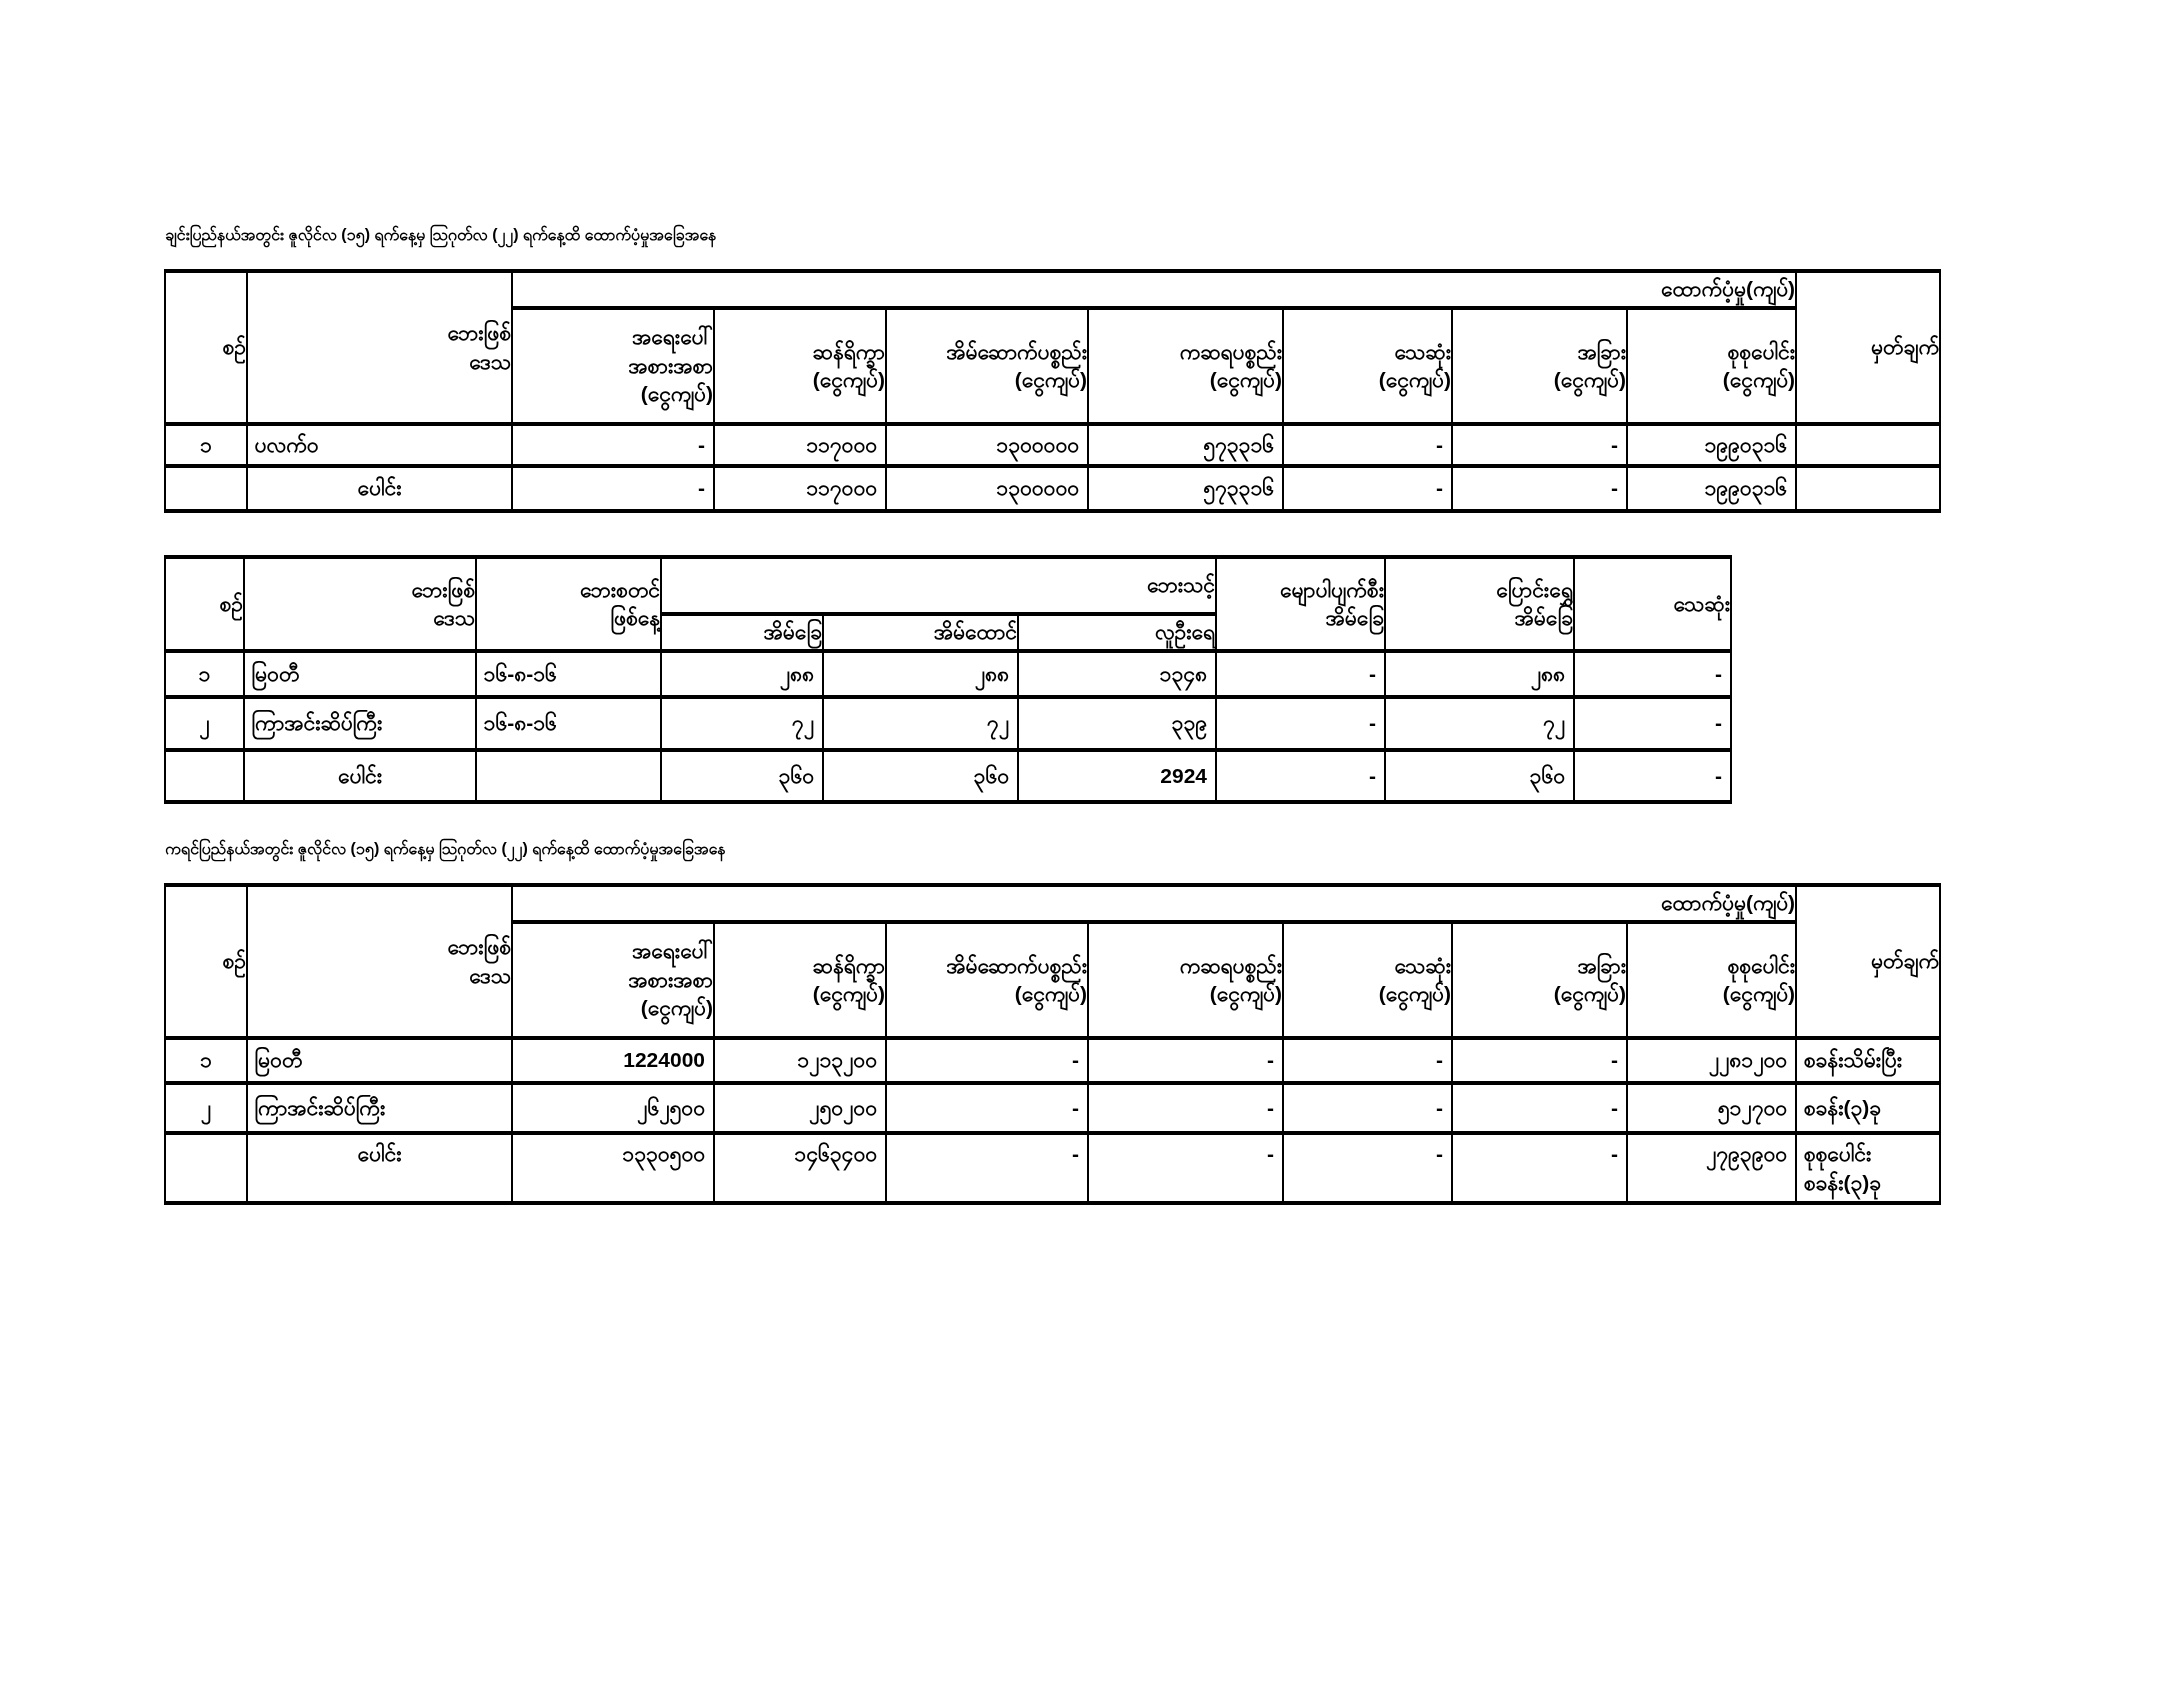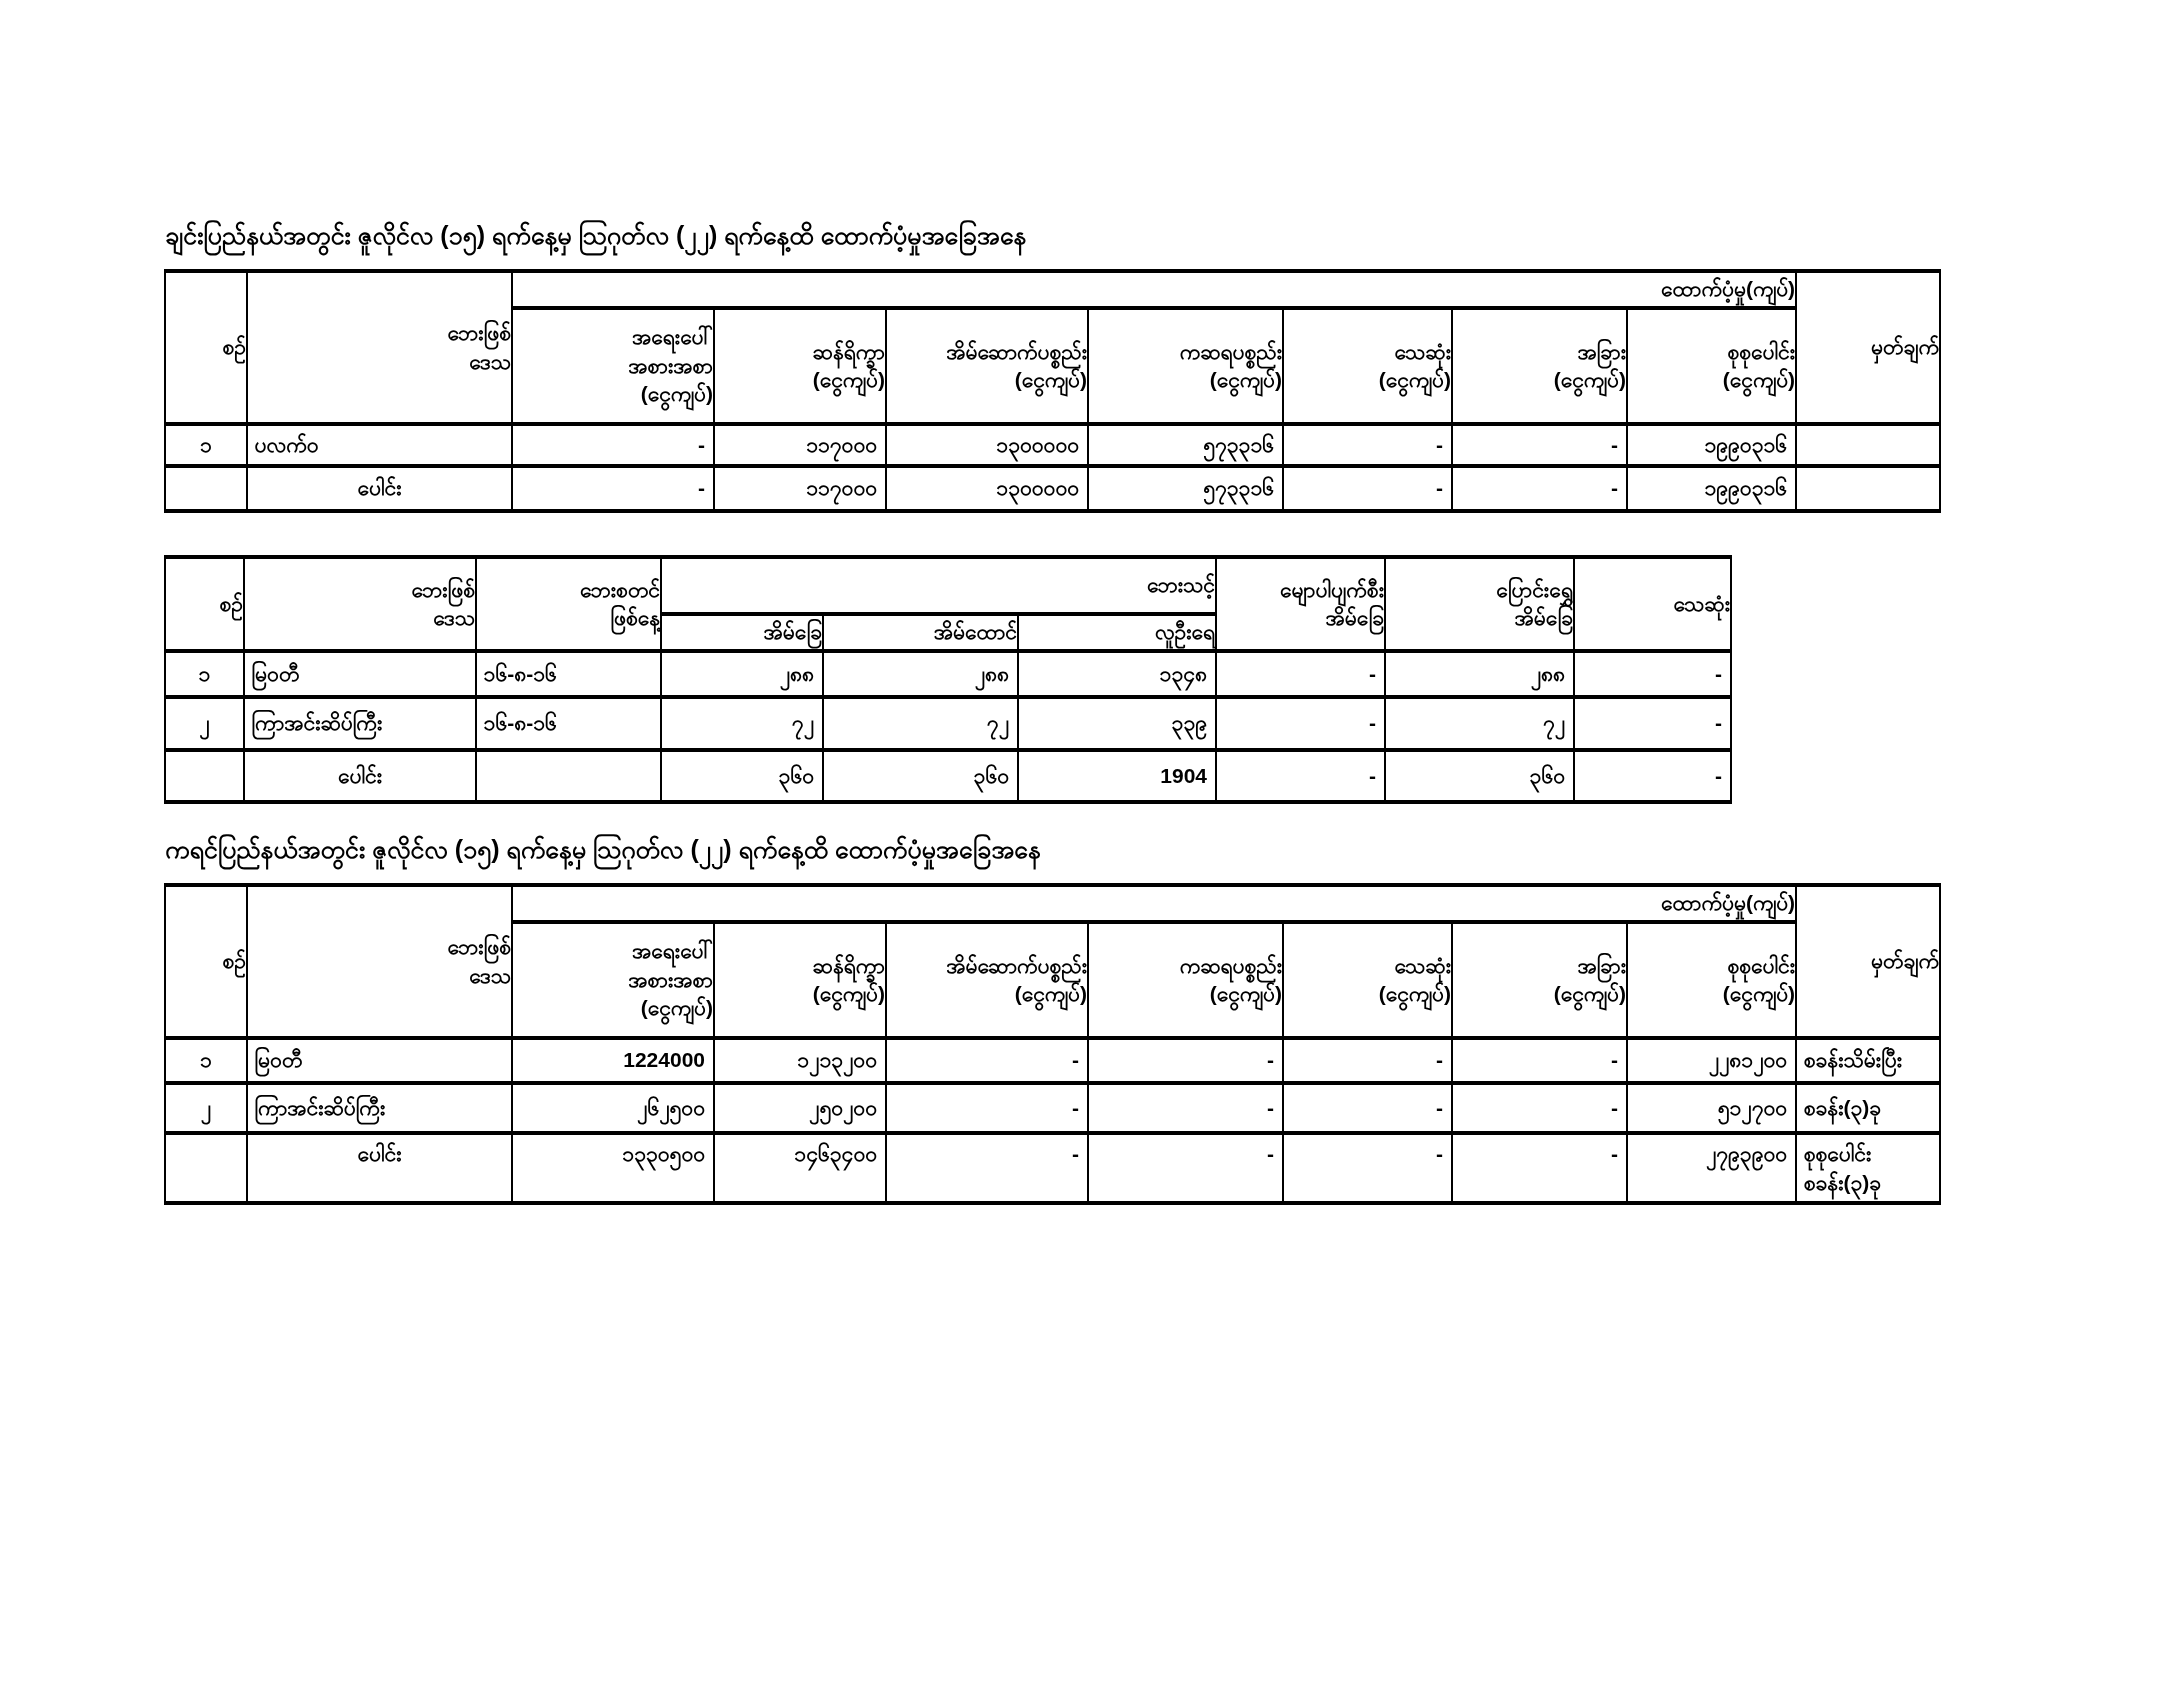--- a/index.html
+++ b/index.html
@@ -2,21 +2,21 @@
 <html style="font-size:10.6px"><head>
 <meta charset="utf-8">
 <style>
   html,body{margin:0;padding:0;}
   body{width:2183px;height:1687px;background:#ffffff;}
   .page{
     position:relative;width:2183px;height:1687px;background:#ffffff;color:#000000;
     font-family:"Liberation Sans", sans-serif;font-weight:700;
   }
   .doc{position:absolute;left:164px;top:218px;}
-  .title{font-size:25px;line-height:34px;margin:0 0 17px 1.3px;white-space:pre-line;}
+  .title{font-size:16px;line-height:34px;margin:0 0 17px 1.3px;white-space:pre-line;}
   .gap-after-t1{margin-bottom:42px;}
   .gap-after-t2{margin-bottom:28px;}
   table.tbl{border-collapse:collapse;table-layout:fixed;background:#ffffff;}
   .tbl th,.tbl td{
     border-left:2.6px solid #000;border-right:2.6px solid #000;
     border-top:4px solid #000;border-bottom:4px solid #000;
     padding:0;font-size:21px;line-height:1.35;white-space:pre-line;overflow:hidden;
     font-weight:700;color:#000;
   }
   .tbl th{text-align:right;vertical-align:middle;}
@@ -160,21 +160,21 @@
           <td class="r">-</td>
           <td class="r">၇၂</td>
           <td class="r">-</td>
         </tr>
         <tr style="height:52px">
           <td class="c"></td>
           <td class="c">ပေါင်း</td>
           <td class="l"></td>
           <td class="r">၃၆၀</td>
           <td class="r">၃၆၀</td>
-          <td class="r">1904</td>
+          <td class="r">2924</td>
           <td class="r">-</td>
           <td class="r">၃၆၀</td>
           <td class="r">-</td>
         </tr>
       </tbody>
     </table>
 
     <div class="title">ကရင်ပြည်နယ်အတွင်း ဇူလိုင်လ (၁၅) ရက်နေ့မှ ဩဂုတ်လ (၂၂) ရက်နေ့ထိ ထောက်ပံ့မှုအခြေအနေ</div>
 
     <table class="tbl" style="width:1774px">

